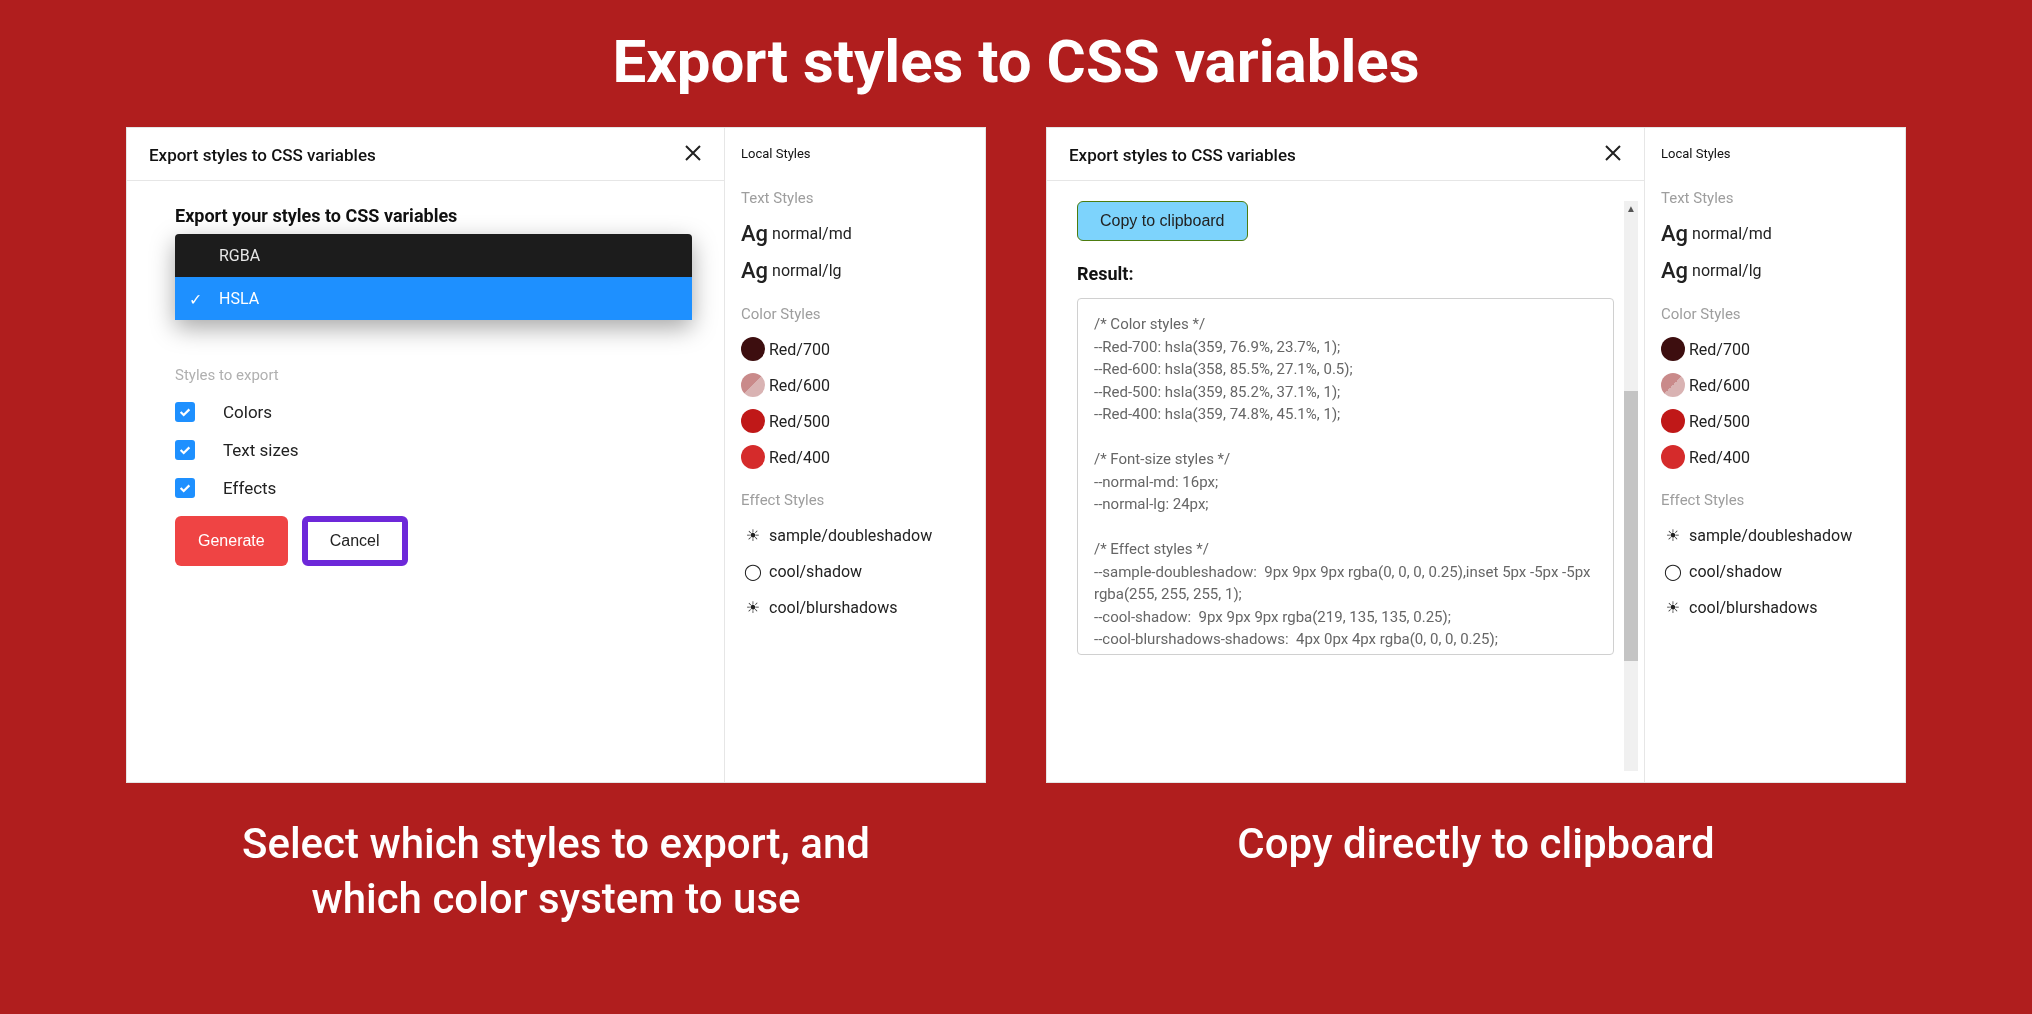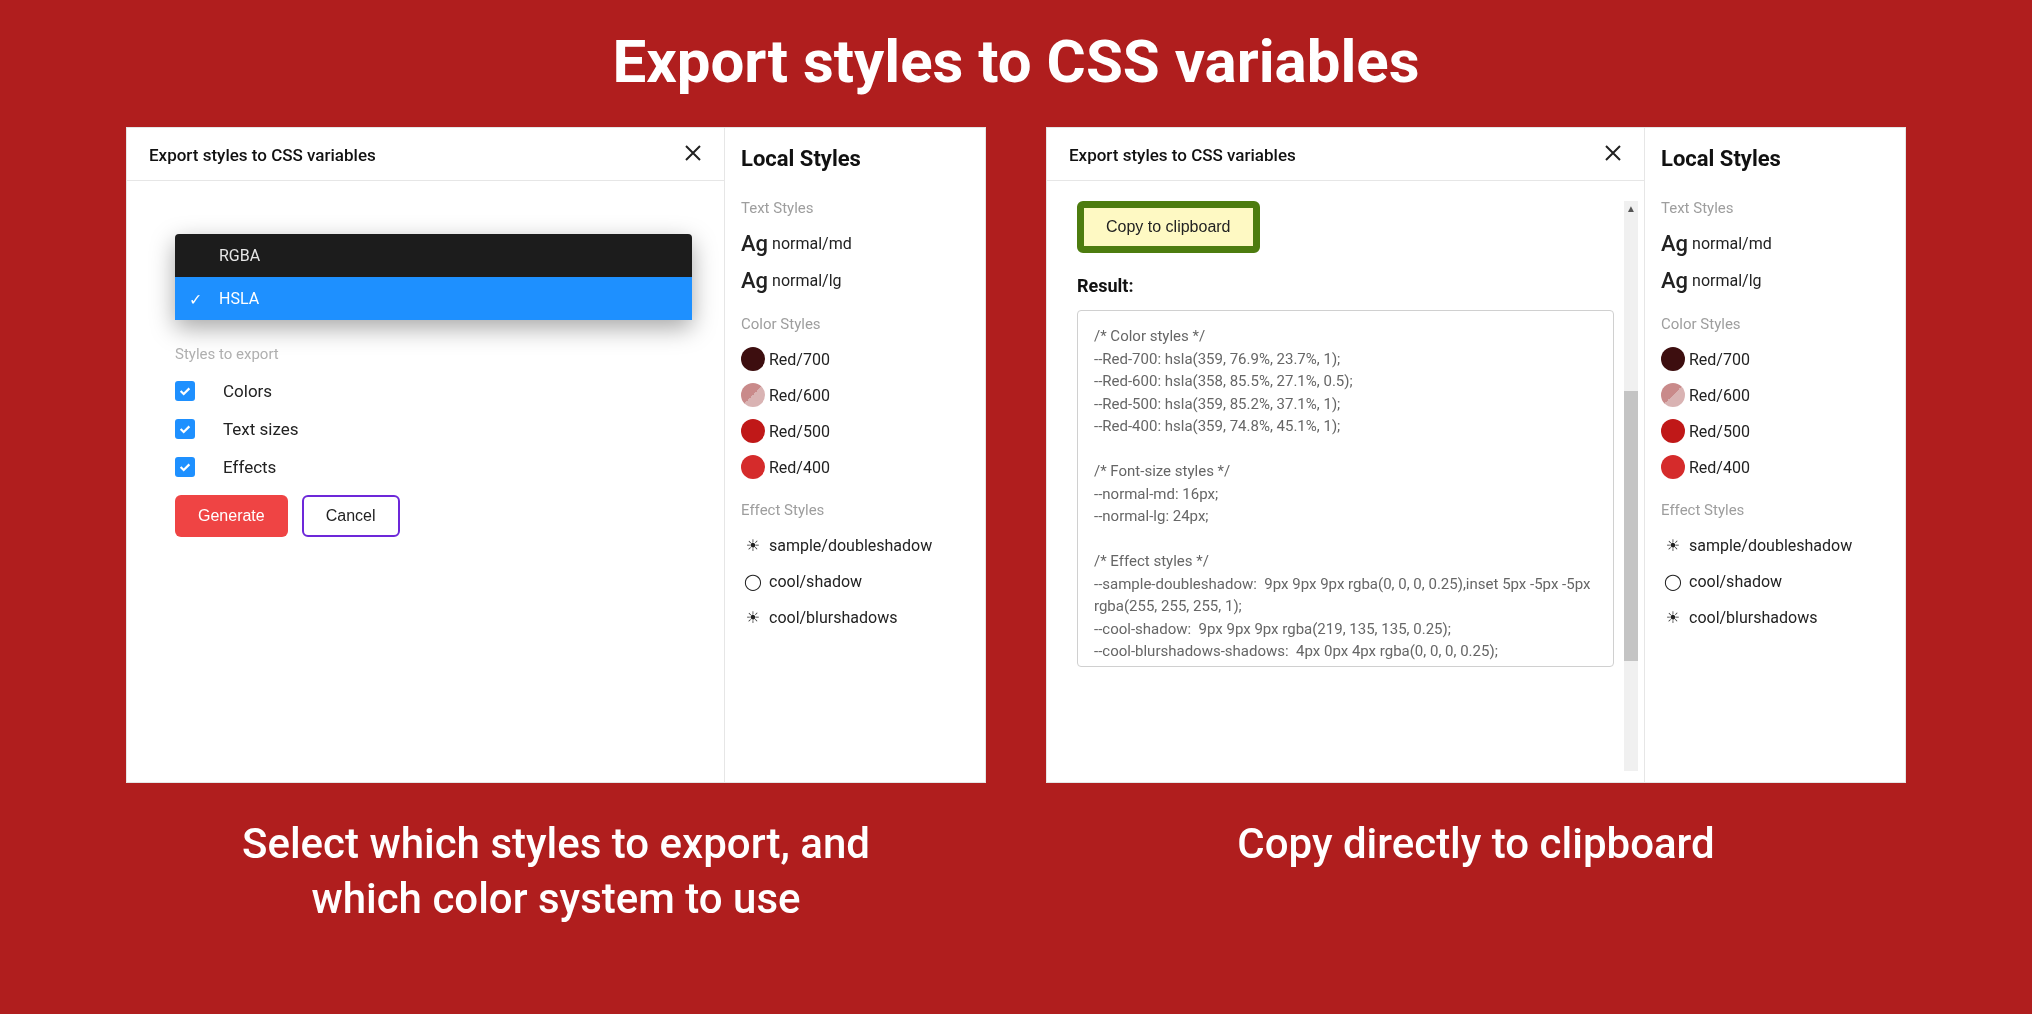--- a/index.html
+++ b/index.html
@@ -151,26 +151,26 @@
     cursor: pointer;
     border: 1px solid transparent;
   }
   .btn-primary {
     background: #ef4444;
     color: #fff;
   }
   .btn-secondary {
     background: #fff;
     color: #222;
-    border: 2px solid #6d28d9;
+    border: 6px solid #6d28d9;
   }
   
   .ls-title {
-    font-weight: 700;
-    font-size: 22px;
+    font-weight: 400;
+    font-size: 13px;
     margin-bottom: 28px;
   }
   .ls-section {
     color: #9e9e9e;
     font-size: 15px;
     margin: 16px 0 8px 0;
   }
   .ls-row {
     display: flex;
     align-items: center;
@@ -197,22 +197,22 @@
     display: flex; align-items: center; justify-content: center;
     color: #222;
   }
   
   .right-body {
     padding: 20px 30px 10px 30px;
     height: calc(100% - 54px);
     position: relative;
   }
   .btn-outline {
-    background: #fef9c3;
-    border: 7px solid #4d7c0f;
+    background: #7dd3fc;
+    border: 1px solid #4d7c0f;
     color: #222;
     padding: 10px 22px;
     border-radius: 6px;
     font-size: 16px;
     cursor: pointer;
   }
   .result-label {
     font-weight: 700;
     font-size: 18px;
     margin-top: 22px;
@@ -271,20 +271,21 @@
       <div class="shot-left">
         <div class="modal-header">
           <span>Export styles to CSS variables</span>
           <button class="close-x">
             <svg width="18" height="18" viewBox="0 0 18 18">
                 <path d="M2 2 L16 16 M16 2 L2 16" stroke="#222" stroke-width="2" fill="none"></path>
               </svg>
           </button>
         </div>
         <div class="modal-body">
+          <div class="modal-subtitle">Export your styles to CSS variables</div>
 
           <div class="styles-label">Styles to export</div>
 
           <div class="check-row">
             <span class="cbox">
                 <svg viewBox="0 0 16 16">
                   <path d="M3 8 L6.5 11.5 L13 5" stroke="#fff" stroke-width="2.5" fill="none"></path>
                 </svg>
               </span>
             <span>Colors</span>

